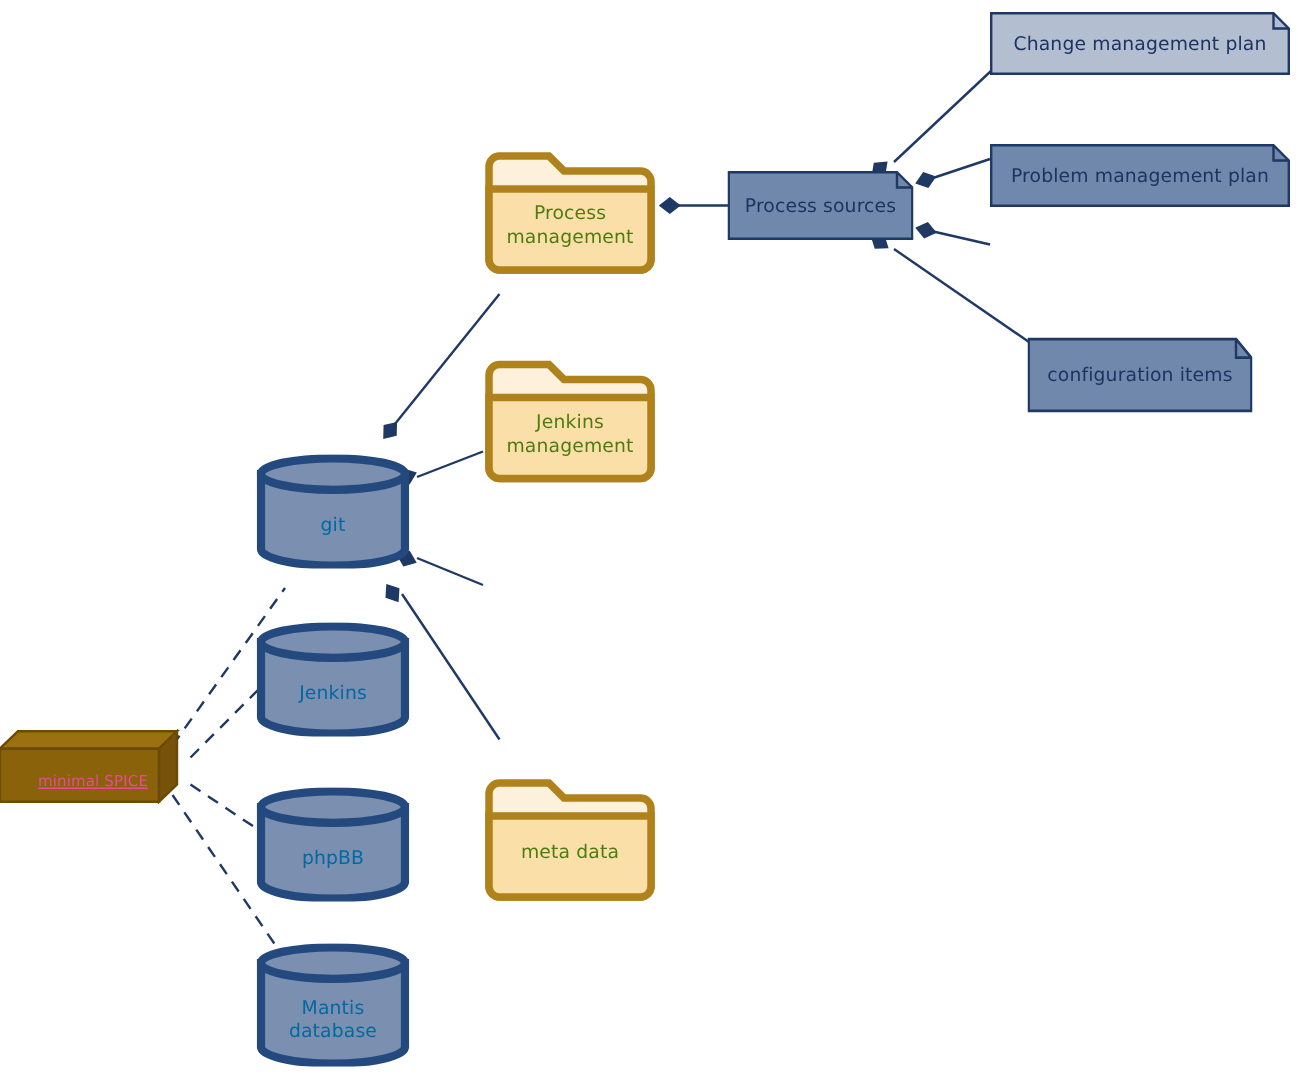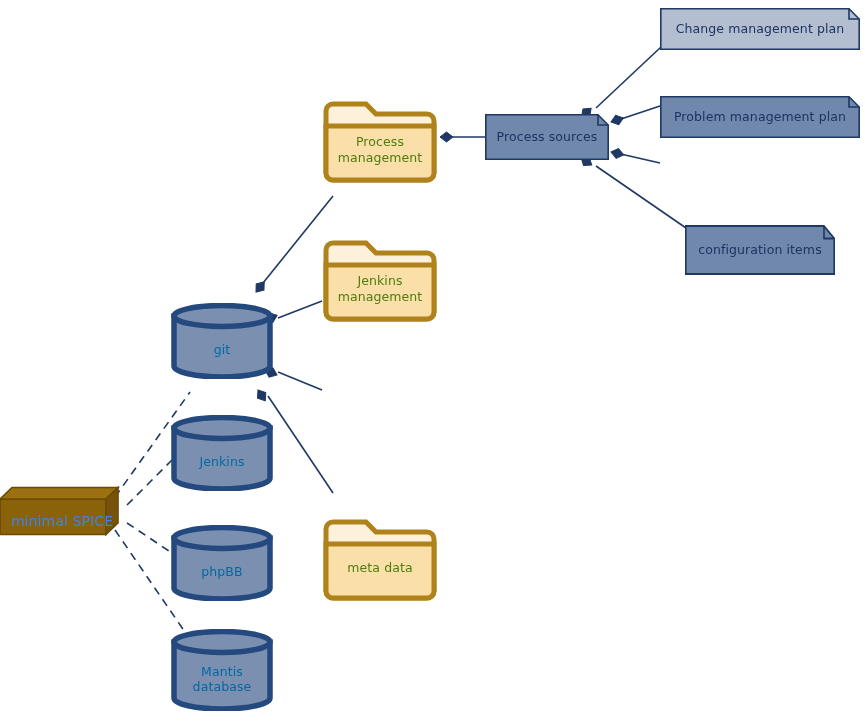--- a/index.html
+++ b/index.html
@@ -29,21 +29,21 @@
   .doc{}
   .doc .dshape{position:absolute;left:0;top:0;width:100%;height:100%;}
   .doc .label{color:#1d3461;}
 
   
   .db .cshape{position:absolute;left:0;top:0;width:100%;height:100%;}
   .db .label{color:#0369a1;}
 
   
   .node3d .nshape{position:absolute;left:0;top:0;width:100%;height:100%;}
-  .node3d .label{color:#3b82f6;font-size:14px;}
+  .node3d .label{color:#ec4899;font-size:10px;text-decoration:underline;}
 </style>
 </head>
 <body>
 
 <div id="canvas">
 
   <svg class="edges" viewBox="0 0 865 721">
     <defs>
       <g id="dia">
           <polygon points="0,0 10,-6 20,0 10,6"></polygon>

